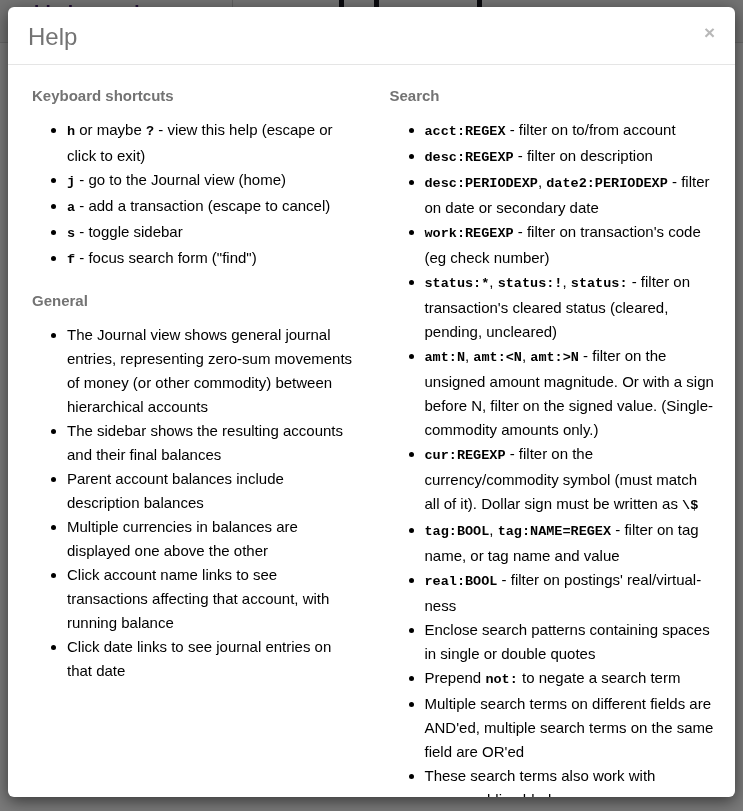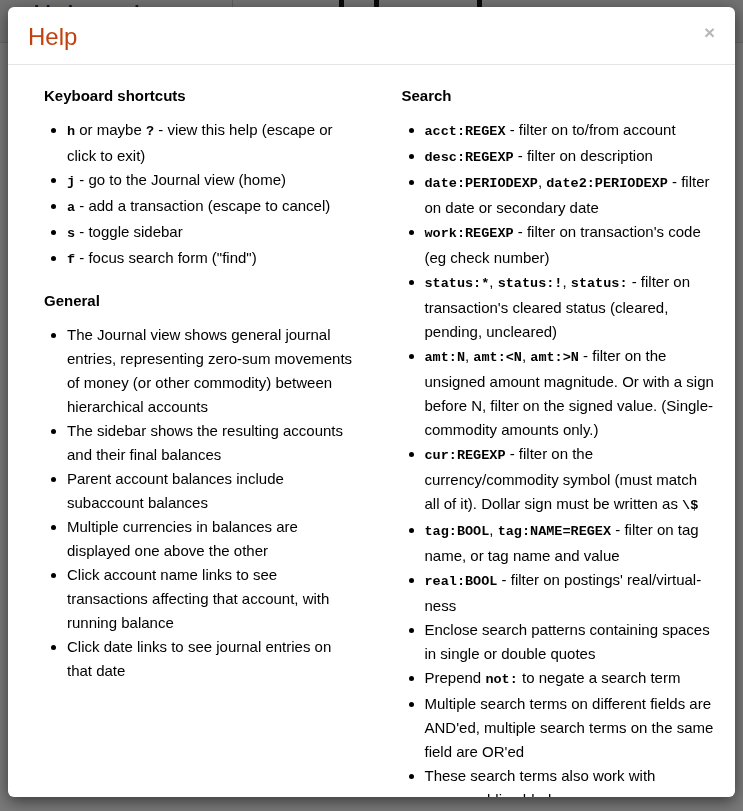--- a/index.html
+++ b/index.html
@@ -79,21 +79,21 @@
   }
   .modal-header {
     position: relative;
     padding: 16px 20px 12px 20px;
     border-bottom: 1px solid #e5e5e5;
   }
   .modal-title {
     margin: 0;
     font-size: 24px;
     font-weight: 400;
-    color: #c2410c;
+    color: #737373;
     line-height: 1.2;
   }
   .close-btn {
     position: absolute;
     top: 14px;
     right: 16px;
     border: none;
     background: transparent;
     padding: 2px 4px;
     font-size: 19px;
@@ -104,24 +104,24 @@
     font-family: "Liberation Sans", sans-serif;
   }
   .modal-body {
     display: flex;
     gap: 28px;
     padding: 2px 20px 10px 20px;
   }
   .col { flex: 1 1 0; min-width: 0; }
 
   .section-heading {
-    margin: 20px 0 0 16px;
+    margin: 20px 0 0 4px;
     font-size: 15px;
     font-weight: bold;
-    color: #000000;
+    color: #737373;
     line-height: 1.2;
   }
   .section-heading + ul { margin-top: 13px; }
   .help-list {
     margin: 24px 0 0 0;
     padding-left: 39px;
     list-style-type: disc;
   }
   .help-list li {
     font-size: 15px;
@@ -165,32 +165,32 @@
             <li><code>h</code> or maybe <code>?</code> - view this help (escape or click to exit)</li>
             <li><code>j</code> - go to the Journal view (home)</li>
             <li><code>a</code> - add a transaction (escape to cancel)</li>
             <li><code>s</code> - toggle sidebar</li>
             <li><code>f</code> - focus search form ("find")</li>
           </ul>
           <h4 class="section-heading">General</h4>
           <ul class="help-list">
             <li>The Journal view shows general journal entries, representing zero-sum movements of money (or other commodity) between hierarchical accounts</li>
             <li>The sidebar shows the resulting accounts and their final balances</li>
-            <li>Parent account balances include subaccount balances</li>
+            <li>Parent account balances include description balances</li>
             <li>Multiple currencies in balances are displayed one above the other</li>
             <li>Click account name links to see transactions affecting that account, with running balance</li>
             <li>Click date links to see journal entries on that date</li>
           </ul>
         </div>
       <div class="col">
           <h4 class="section-heading">Search</h4>
           <ul class="help-list">
             <li><code>acct:REGEX</code> - filter on to/from account</li>
             <li><code>desc:REGEXP</code> - filter on description</li>
-            <li><code>date:PERIODEXP</code>, <code>date2:PERIODEXP</code> - filter on date or secondary date</li>
+            <li><code>desc:PERIODEXP</code>, <code>date2:PERIODEXP</code> - filter on date or secondary date</li>
             <li><code>work:REGEXP</code> - filter on transaction's code (eg check number)</li>
             <li><code>status:*</code>, <code>status:!</code>, <code>status:</code> - filter on transaction's cleared status (cleared, pending, uncleared)</li>
             <li><code>amt:N</code>, <code>amt:&lt;N</code>, <code>amt:&gt;N</code> - filter on the unsigned amount magnitude. Or with a sign before N, filter on the signed value. (Single-commodity amounts only.)</li>
             <li><code>cur:REGEXP</code> - filter on the currency/commodity symbol (must match all of it). Dollar sign must be written as <code>\$</code></li>
             <li><code>tag:BOOL</code>, <code>tag:NAME=REGEX</code> - filter on tag name, or tag name and value</li>
             <li><code>real:BOOL</code> - filter on postings' real/virtual-ness</li>
             <li>Enclose search patterns containing spaces in single or double quotes</li>
             <li>Prepend <code>not:</code> to negate a search term</li>
             <li>Multiple search terms on different fields are AND'ed, multiple search terms on the same field are OR'ed</li>
             <li>These search terms also work with command-line hledger</li>

